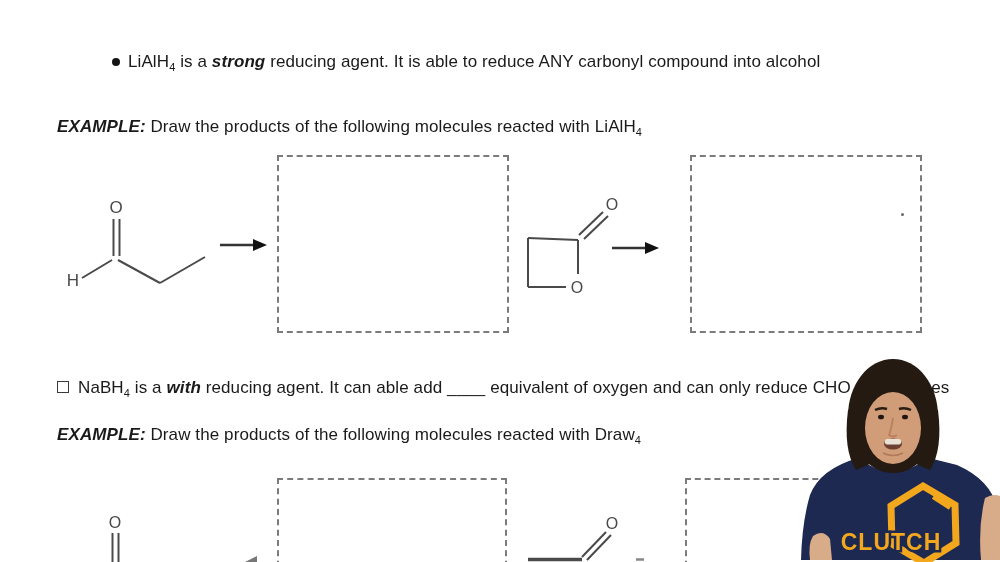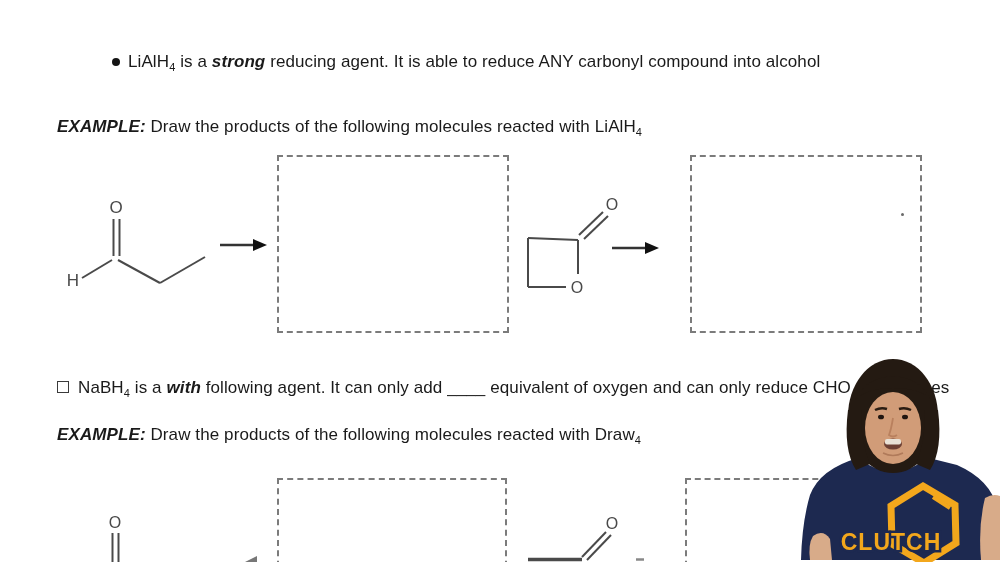--- a/index.html
+++ b/index.html
@@ -73,21 +73,21 @@
 
   <svg class="abs" style="left:610px;top:240px;" width="52" height="16" viewBox="0 0 52 16">
     <line x1="2" y1="8" x2="36" y2="8" stroke="#333" stroke-width="2.5"></line>
     <polygon points="35,2 49,8 35,14" fill="#111"></polygon>
   </svg>
 
   <div class="answer-box" style="left:690px;top:155px;width:228px;height:174px;"></div>
   <div class="speck" style="left:901px;top:213px;"></div>
 
   <div class="tline" style="left:57px;top:378px;">
-    <span class="checkbox"></span><span>NaBH</span><sub>4</sub><span> is a </span><span class="bi">with</span><span> following agent. It can only add </span><span>____</span><span> equivalent of oxygen and can only reduce CHO and ketones</span>
+    <span class="checkbox"></span><span>NaBH</span><sub>4</sub><span> is a </span><span class="bi">with</span><span> reducing agent. It can able add </span><span>____</span><span> equivalent of oxygen and can only reduce CHO and ketones</span>
   </div>
 
   <div class="tline" style="left:57px;top:425px;">
     <span class="bold">EXAMPLE:</span><span> Draw the products of the following molecules reacted with Draw</span><sub>4</sub>
   </div>
 
   <svg class="abs" style="left:95px;top:508px;" width="50" height="54" viewBox="0 0 50 54">
     <g stroke="#4a4a4a" stroke-width="2" fill="none">
       <line x1="17.5" y1="25" x2="17.5" y2="54"></line>
       <line x1="23.5" y1="25" x2="23.5" y2="54"></line>

